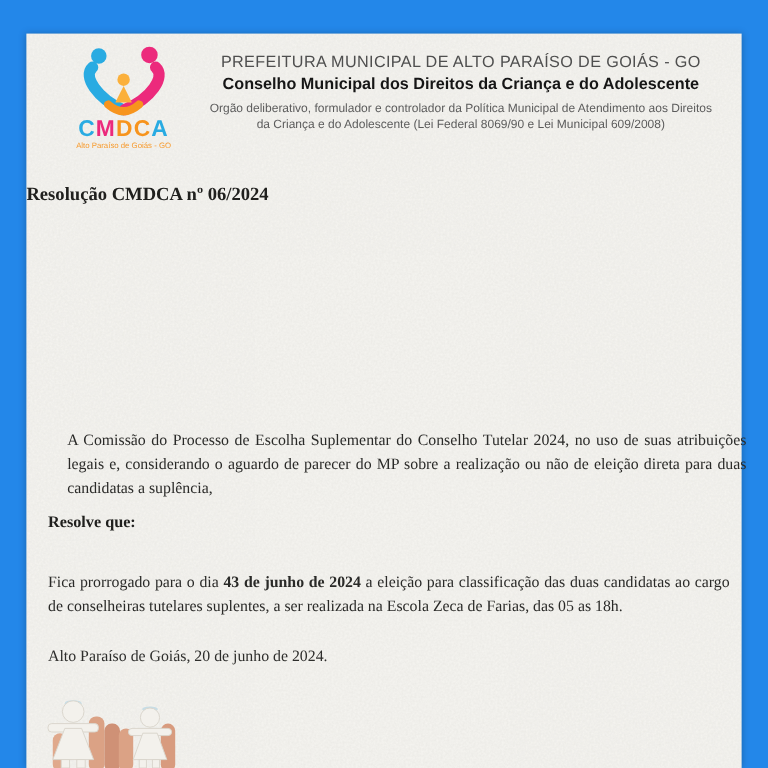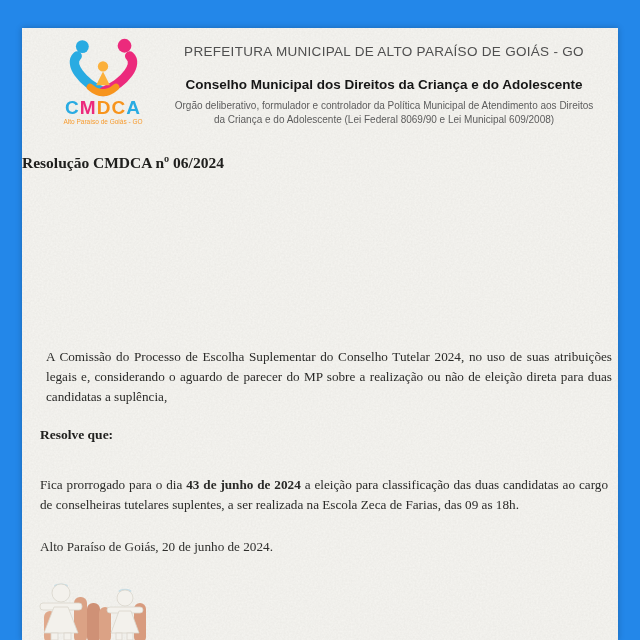--- a/index.html
+++ b/index.html
@@ -48,41 +48,41 @@
     position: absolute; left: 138px; top: 8px; width: 448px;
     text-align: center;
     font-family: "Liberation Sans", sans-serif;
   }
   .org-line1 {
     font-size: 13.5px; color: #4f4f4f; letter-spacing: 0.3px;
     white-space: nowrap;
   }
   .org-line2 {
     font-size: 13.5px; font-weight: bold; color: #161616;
-    margin-top: 18px; white-space: nowrap;
+    margin-top: 3px; white-space: nowrap;
   }
   .org-desc {
     font-size: 10px; color: #5c5c5c; line-height: 1.4;
     margin: 7px auto 0 auto; width: 430px;
   }
   
   .doc-title {
     position: absolute; left: 0; top: 126px; width: 100%;
     text-align: left; font-size: 15.5px; font-weight: bold;
     color: #20201e; margin: 0;
   }
   .summary {
     position: absolute; left: 308px; top: 205px; width: 280px;
     font-size: 13.5px; font-weight: bold; color: #262624;
     text-align: justify; line-height: 1.42; margin: 0;
   }
   .intro {
     position: absolute; left: 18px; top: 313px; width: 566px;
     font-size: 13.2px; color: #2a2a28;
-    text-align: justify; line-height: 1.5; margin: 6px;
+    text-align: justify; line-height: 1.5; margin: 16px;
   }
   .resolve {
     position: absolute; left: 18px; top: 399px;
     font-size: 13.5px; font-weight: bold; color: #20201e; margin: 0;
   }
   .resolution {
     position: absolute; left: 18px; top: 447px; width: 568px;
     font-size: 13.2px; color: #2a2a28;
     text-align: justify; line-height: 1.5; margin: 0;
   }
@@ -132,21 +132,21 @@
       </div>
     </header>
 
     <h1 class="doc-title">Resolução CMDCA nº 06/2024</h1>
 
 
     <p class="intro">A Comissão do Processo de Escolha Suplementar do Conselho Tutelar 2024, no uso de suas atribuições legais e, considerando o aguardo de parecer do MP sobre a realização ou não de eleição direta para duas candidatas a suplência,</p>
 
     <p class="resolve">Resolve que:</p>
 
-    <p class="resolution"><span>Fica prorrogado para o dia </span><b>43 de junho de 2024</b><span> a eleição para classificação das duas candidatas ao cargo de conselheiras tutelares suplentes, a ser realizada na Escola Zeca de Farias, das 09 as 18h.</span></p>
+    <p class="resolution"><span>Fica prorrogado para o dia </span><b>43 de junho de 2024</b><span> a eleição para classificação das duas candidatas ao cargo de conselheiras tutelares suplentes, a ser realizada na Escola Zeca de Farias, das 05 as 18h.</span></p>
 
     <p class="place-date">Alto Paraíso de Goiás, 20 de junho de 2024.</p>
 
     <svg class="photo" viewBox="0 0 156 59" aria-hidden="true">
 
       <rect x="18" y="30" width="12" height="32" rx="6" fill="#e0a98c"></rect>
       <rect x="48" y="16" width="13" height="46" rx="6" fill="#dba285"></rect>
       <rect x="61" y="22" width="13" height="40" rx="6" fill="#cf9176"></rect>
       <rect x="73" y="26" width="12" height="36" rx="6" fill="#dba285"></rect>
       <rect x="108" y="22" width="12" height="40" rx="6" fill="#d89b7e"></rect>

